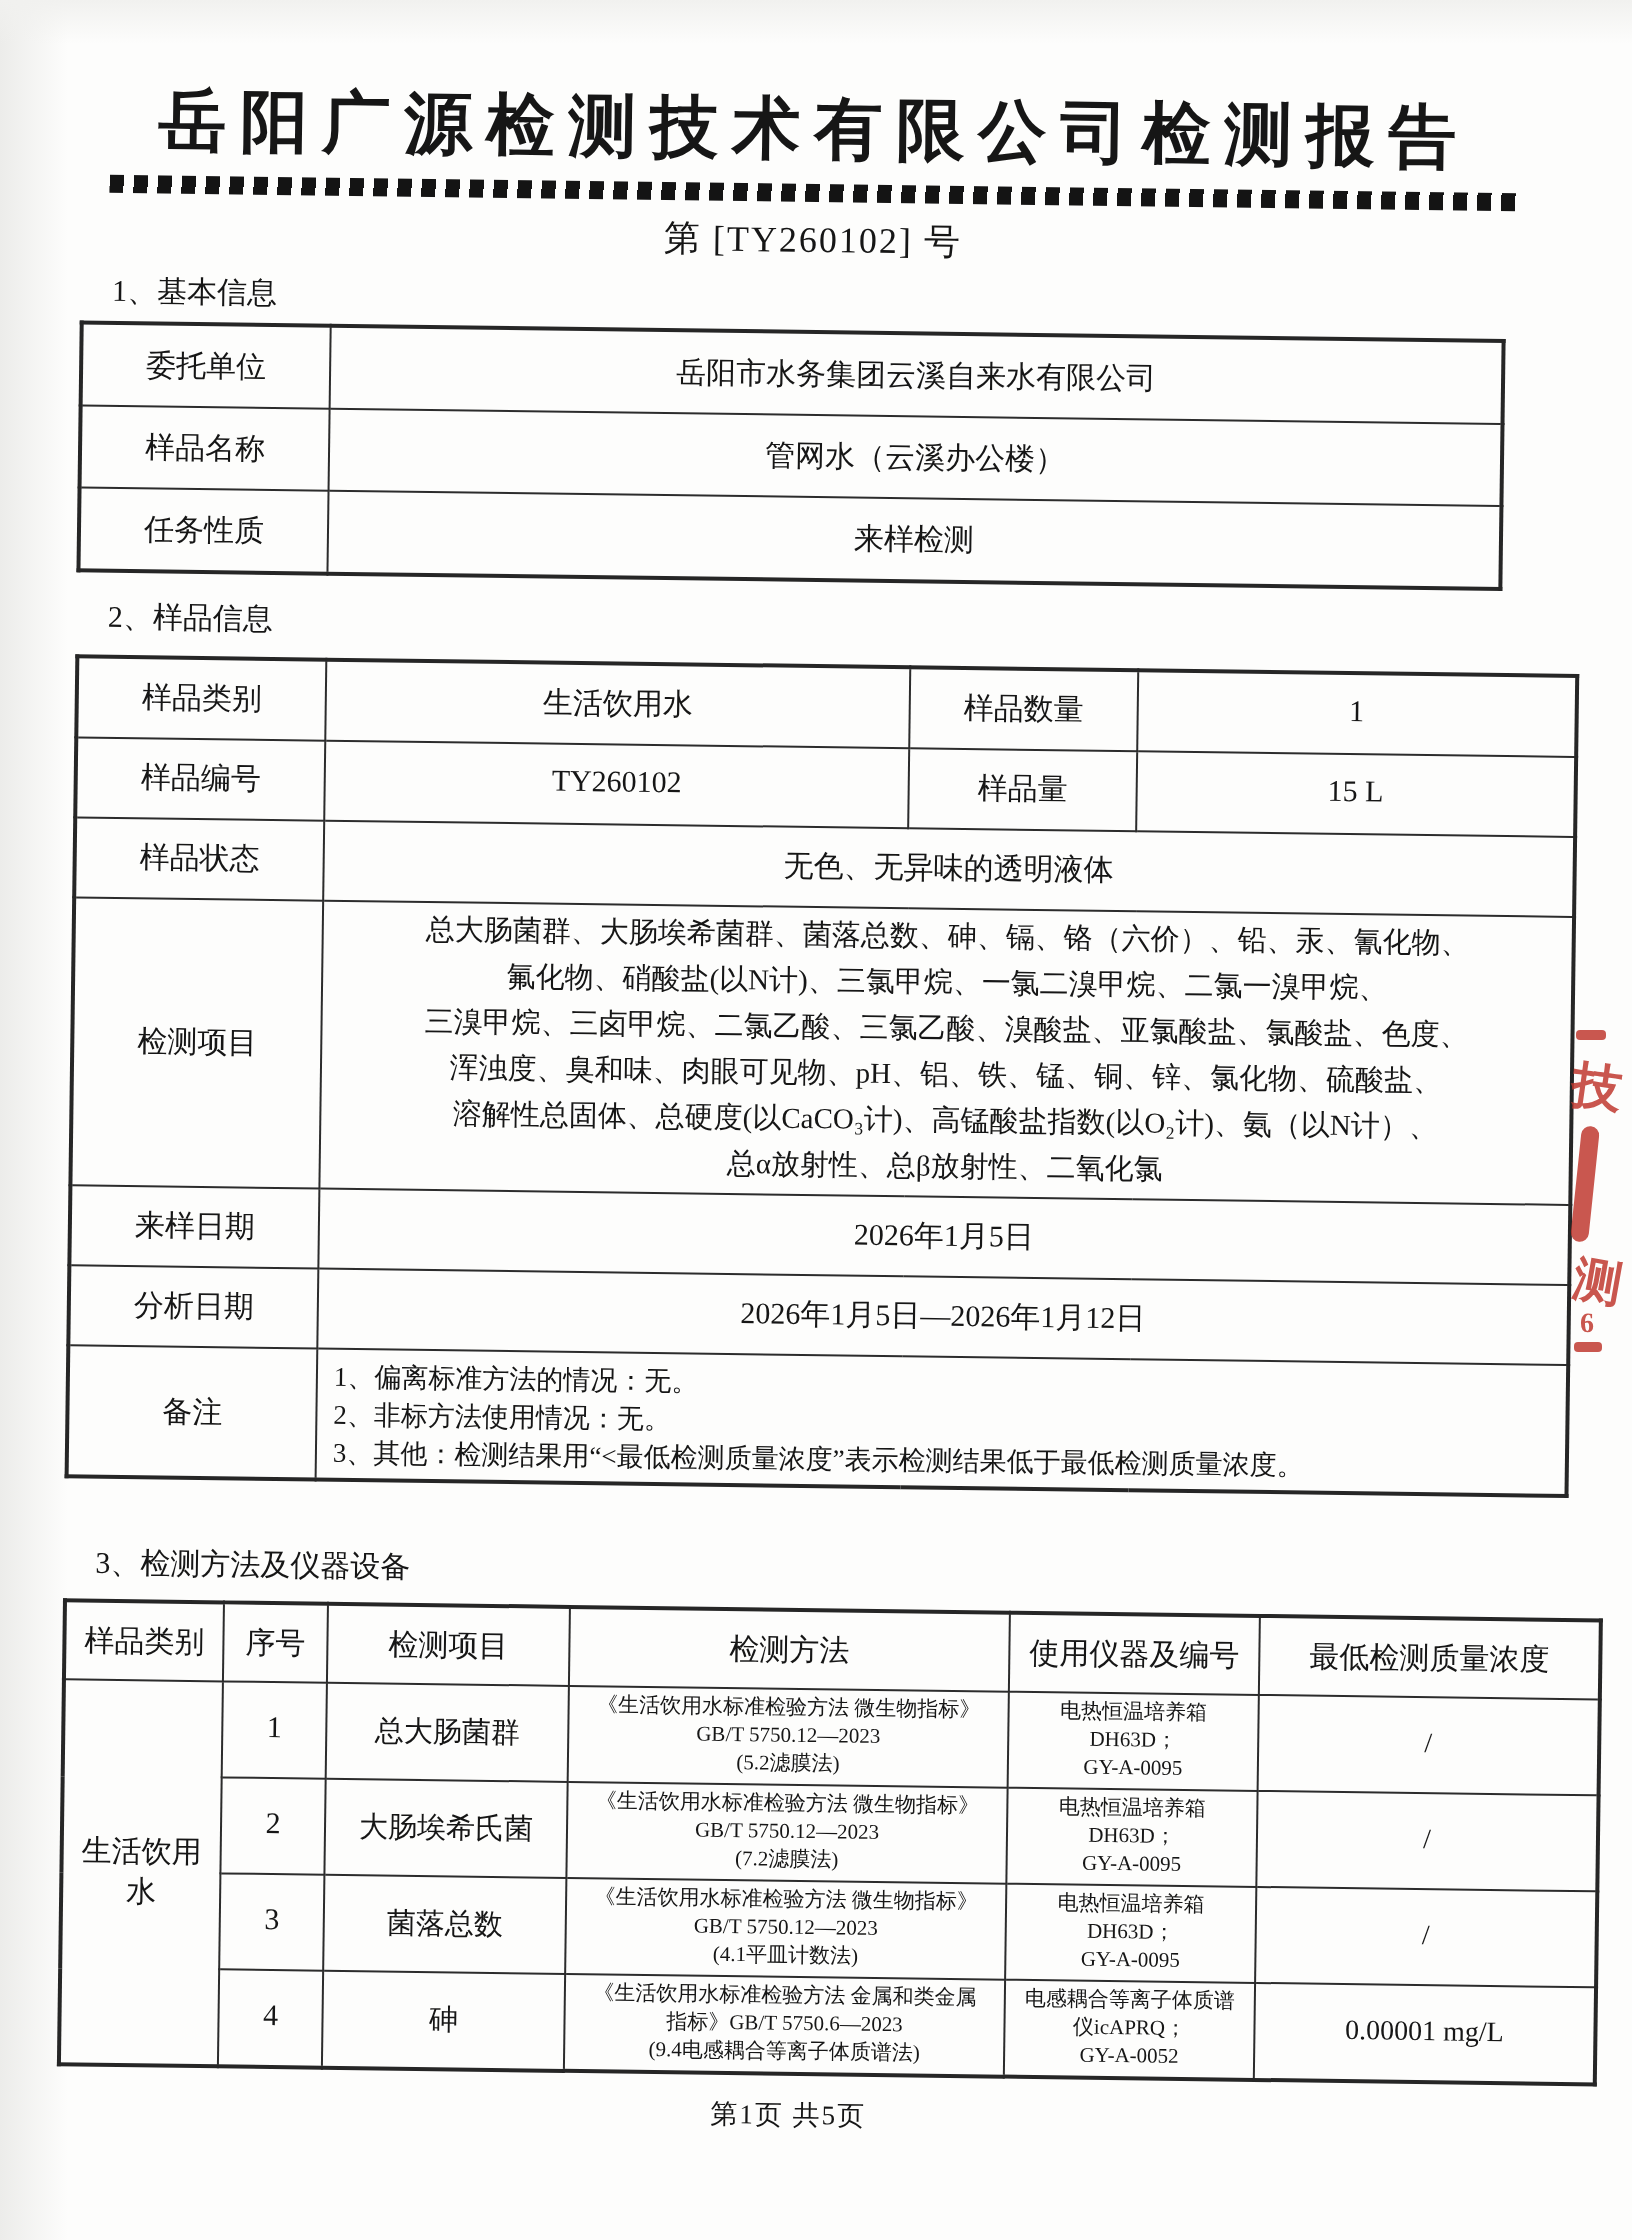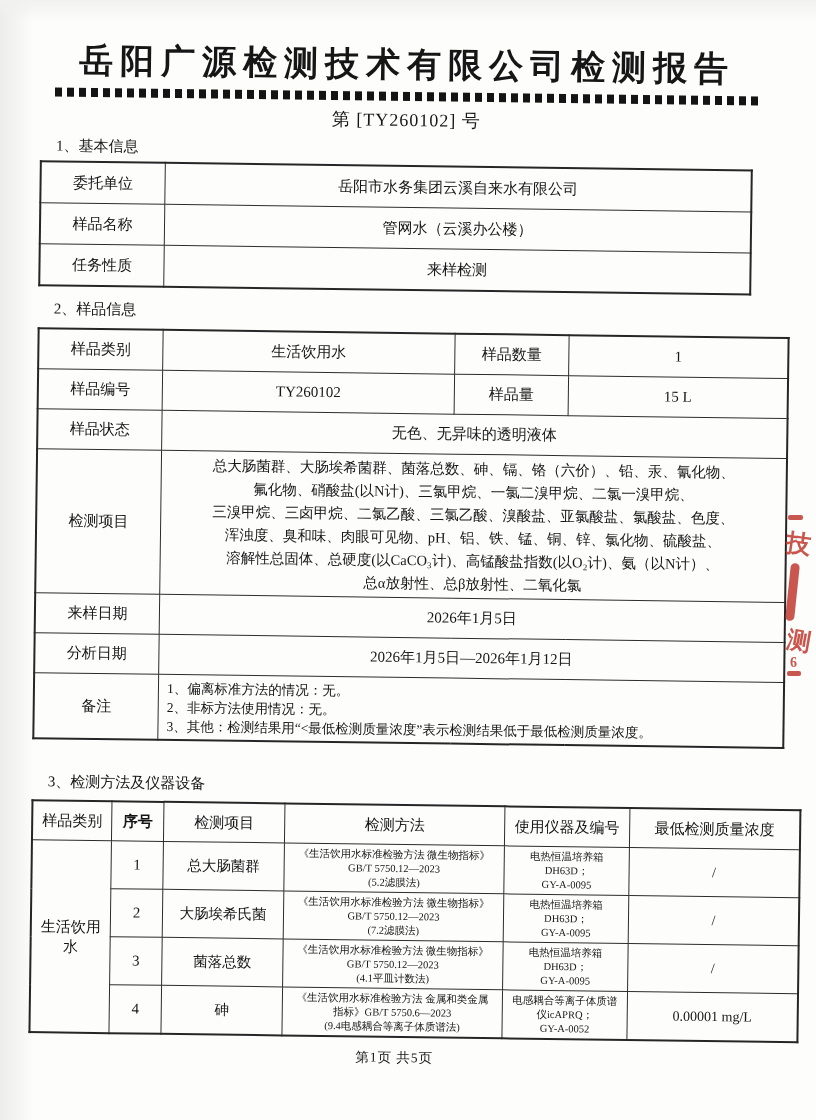--- a/index.html
+++ b/index.html
@@ -37,21 +37,21 @@
   .t2{margin-top:9px;}
   .t2 .c1{width:115px;} .t2 .c2{width:283px;} .t2 .c3{width:105px;} .t2 .c4{width:210px;}
   .t2 .r-std td{height:37px;}
   .t2 .r-items td{height:141px;}
   .items-line{display:block;font-size:14.5px;line-height:23px;}
   .t2 .r-remark td{height:62px;}
   .remark-cell{text-align:left;padding-left:8px;}
   .remark-line{display:block;font-size:13.5px;line-height:19px;}
 
   .t3{margin-top:8px;}
-  .t3 .h1{width:70px;} .t3 .h2{width:43px;font-weight:bold;} .t3 .h3{width:112px;}
+  .t3 .h1{width:70px;} .t3 .h2{width:43px;} .t3 .h3{width:112px;}
   .t3 .h4{width:211px;} .t3 .h5{width:116px;} .t3 .h6{width:161px;}
   .t3 .r-head td{height:36px;font-size:15px;}
   .t3 .r-data td{height:45px;}
   .cat-cell{font-size:15px;line-height:20px;padding:0 2px;}
   .small-line{display:block;font-size:10.5px;line-height:14px;}
   .t3 .item-cell{font-size:14.5px;}
   .t3 .limit-cell{font-size:14px;}
 
   .page-footer{margin-top:11px;text-align:center;font-size:13.5px;letter-spacing:1px;}
 

